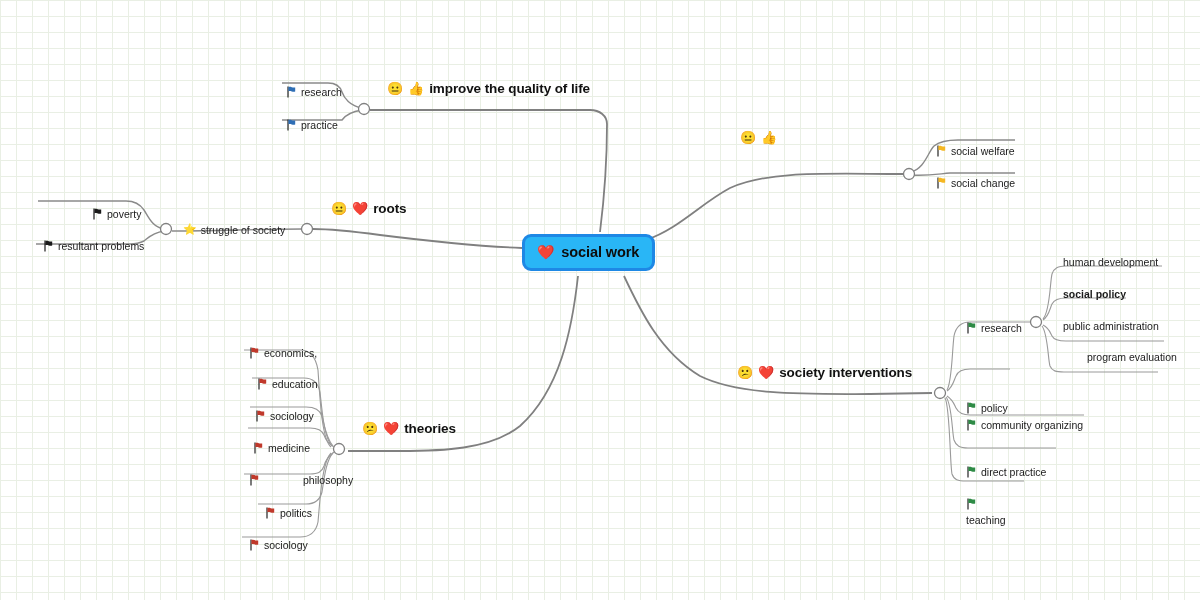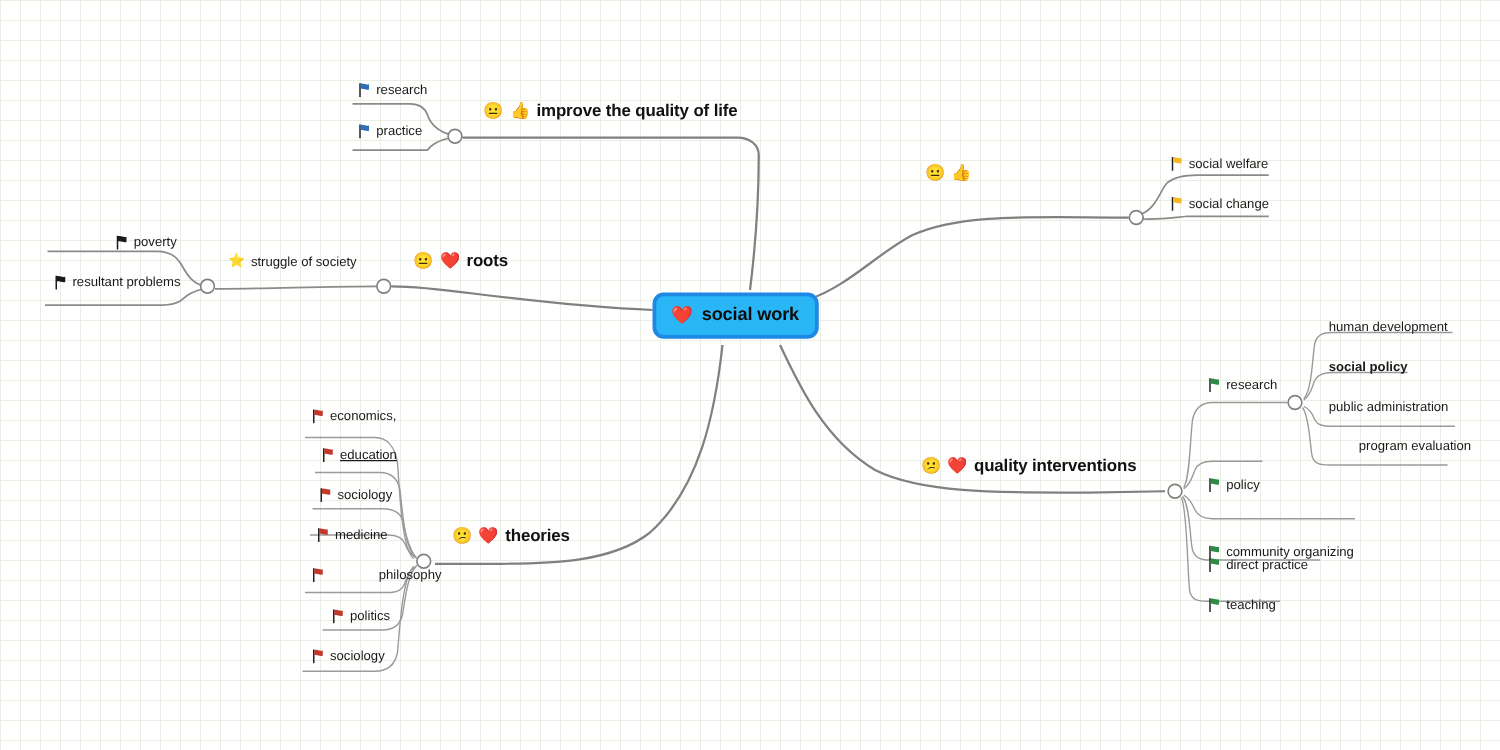--- a/index.html
+++ b/index.html
@@ -56,20 +56,21 @@
   .mainlabel .emo { font-size: 13px; line-height: 1.25; flex: 0 0 auto; }
   .mainlabel .txt { white-space: pre-line; }
   
   .sublabel {
     position: absolute;
     display: flex; align-items: flex-start; gap: 4px;
     font-size: 10.5px;
     color: #1a1a1a;
     white-space: nowrap;
     z-index: 20;
+    margin-top: 20px;
   }
   .sublabel .flag { flex: 0 0 auto; display: block; }
   
   .leaflabel {
     position: absolute;
     font-size: 10.5px;
     color: #1a1a1a;
     white-space: nowrap;
     z-index: 20;
   }
@@ -152,21 +153,21 @@
 
   <div class="mainlabel" style="left:362px; top:421px;">
     <span class="emo">😕</span>
     <span class="emo">❤️</span>
     <span class="txt">theories</span>
   </div>
 
   <div class="mainlabel" style="left:737px; top:365px;">
     <span class="emo">😕</span>
     <span class="emo">❤️</span>
-    <span class="txt">quality interventions</span>
+    <span class="txt">society interventions</span>
   </div>
 
   <div class="sublabel" style="left:286px; top:66px;">
     <svg class="flag" width="11" height="12" viewBox="0 0 11 12">
       <path d="M2 0.5 L2 11.5" stroke="#222" stroke-width="1.2" fill="none"></path>
       <path d="M2.4 1 C5 0.2 6.5 2.2 9.2 1.4 L9.2 5.6 C6.5 6.4 5 4.4 2.4 5.2 Z" fill="#2f6fb5"></path>
     </svg>
     <span>research</span>
   </div>
   <div class="sublabel" style="left:286px; top:99px;">
@@ -211,21 +212,21 @@
     <span>resultant problems</span>
   </div>
 
   <div class="sublabel" style="left:249px; top:327px;">
     <svg class="flag" width="11" height="12" viewBox="0 0 11 12">
       <path d="M2 0.5 L2 11.5" stroke="#222" stroke-width="1.2" fill="none"></path>
       <path d="M2.4 1 C5 0.2 6.5 2.2 9.2 1.4 L9.2 5.6 C6.5 6.4 5 4.4 2.4 5.2 Z" fill="#c0392b"></path>
     </svg>
     <span>economics,</span>
   </div>
-  <div class="sublabel" style="left:257px; top:358px;text-decoration:underline;">
+  <div class="sublabel" style="left:257px; top:358px;">
     <svg class="flag" width="11" height="12" viewBox="0 0 11 12">
       <path d="M2 0.5 L2 11.5" stroke="#222" stroke-width="1.2" fill="none"></path>
       <path d="M2.4 1 C5 0.2 6.5 2.2 9.2 1.4 L9.2 5.6 C6.5 6.4 5 4.4 2.4 5.2 Z" fill="#c0392b"></path>
     </svg>
     <span>education</span>
   </div>
   <div class="sublabel" style="left:255px; top:390px;">
     <svg class="flag" width="11" height="12" viewBox="0 0 11 12">
       <path d="M2 0.5 L2 11.5" stroke="#222" stroke-width="1.2" fill="none"></path>
       <path d="M2.4 1 C5 0.2 6.5 2.2 9.2 1.4 L9.2 5.6 C6.5 6.4 5 4.4 2.4 5.2 Z" fill="#c0392b"></path>
@@ -268,35 +269,35 @@
     </svg>
     <span>research</span>
   </div>
   <div class="sublabel" style="left:966px; top:382px;">
     <svg class="flag" width="11" height="12" viewBox="0 0 11 12">
       <path d="M2 0.5 L2 11.5" stroke="#222" stroke-width="1.2" fill="none"></path>
       <path d="M2.4 1 C5 0.2 6.5 2.2 9.2 1.4 L9.2 5.6 C6.5 6.4 5 4.4 2.4 5.2 Z" fill="#2e8b45"></path>
     </svg>
     <span>policy</span>
   </div>
-  <div class="sublabel" style="left:966px; top:436px;">
+  <div class="sublabel" style="left:966px; top:399px;">
     <svg class="flag" width="11" height="12" viewBox="0 0 11 12">
       <path d="M2 0.5 L2 11.5" stroke="#222" stroke-width="1.2" fill="none"></path>
       <path d="M2.4 1 C5 0.2 6.5 2.2 9.2 1.4 L9.2 5.6 C6.5 6.4 5 4.4 2.4 5.2 Z" fill="#2e8b45"></path>
     </svg>
     <span>community organizing</span>
   </div>
   <div class="sublabel" style="left:966px; top:446px;">
     <svg class="flag" width="11" height="12" viewBox="0 0 11 12">
       <path d="M2 0.5 L2 11.5" stroke="#222" stroke-width="1.2" fill="none"></path>
       <path d="M2.4 1 C5 0.2 6.5 2.2 9.2 1.4 L9.2 5.6 C6.5 6.4 5 4.4 2.4 5.2 Z" fill="#2e8b45"></path>
     </svg>
     <span>direct practice</span>
   </div>
-  <div class="sublabel" style="left:966px; top:478px;">
+  <div class="sublabel" style="left:966px; top:478px;flex-direction:column;">
     <svg class="flag" width="11" height="12" viewBox="0 0 11 12">
       <path d="M2 0.5 L2 11.5" stroke="#222" stroke-width="1.2" fill="none"></path>
       <path d="M2.4 1 C5 0.2 6.5 2.2 9.2 1.4 L9.2 5.6 C6.5 6.4 5 4.4 2.4 5.2 Z" fill="#2e8b45"></path>
     </svg>
     <span>teaching</span>
   </div>
 
   <div class="leaflabel" style="left:1063px; top:256px;">human development</div>
   <div class="leaflabel" style="left:1063px; top:288px;font-weight:bold;">social policy</div>
   <div class="leaflabel" style="left:1063px; top:320px;">public administration</div>

